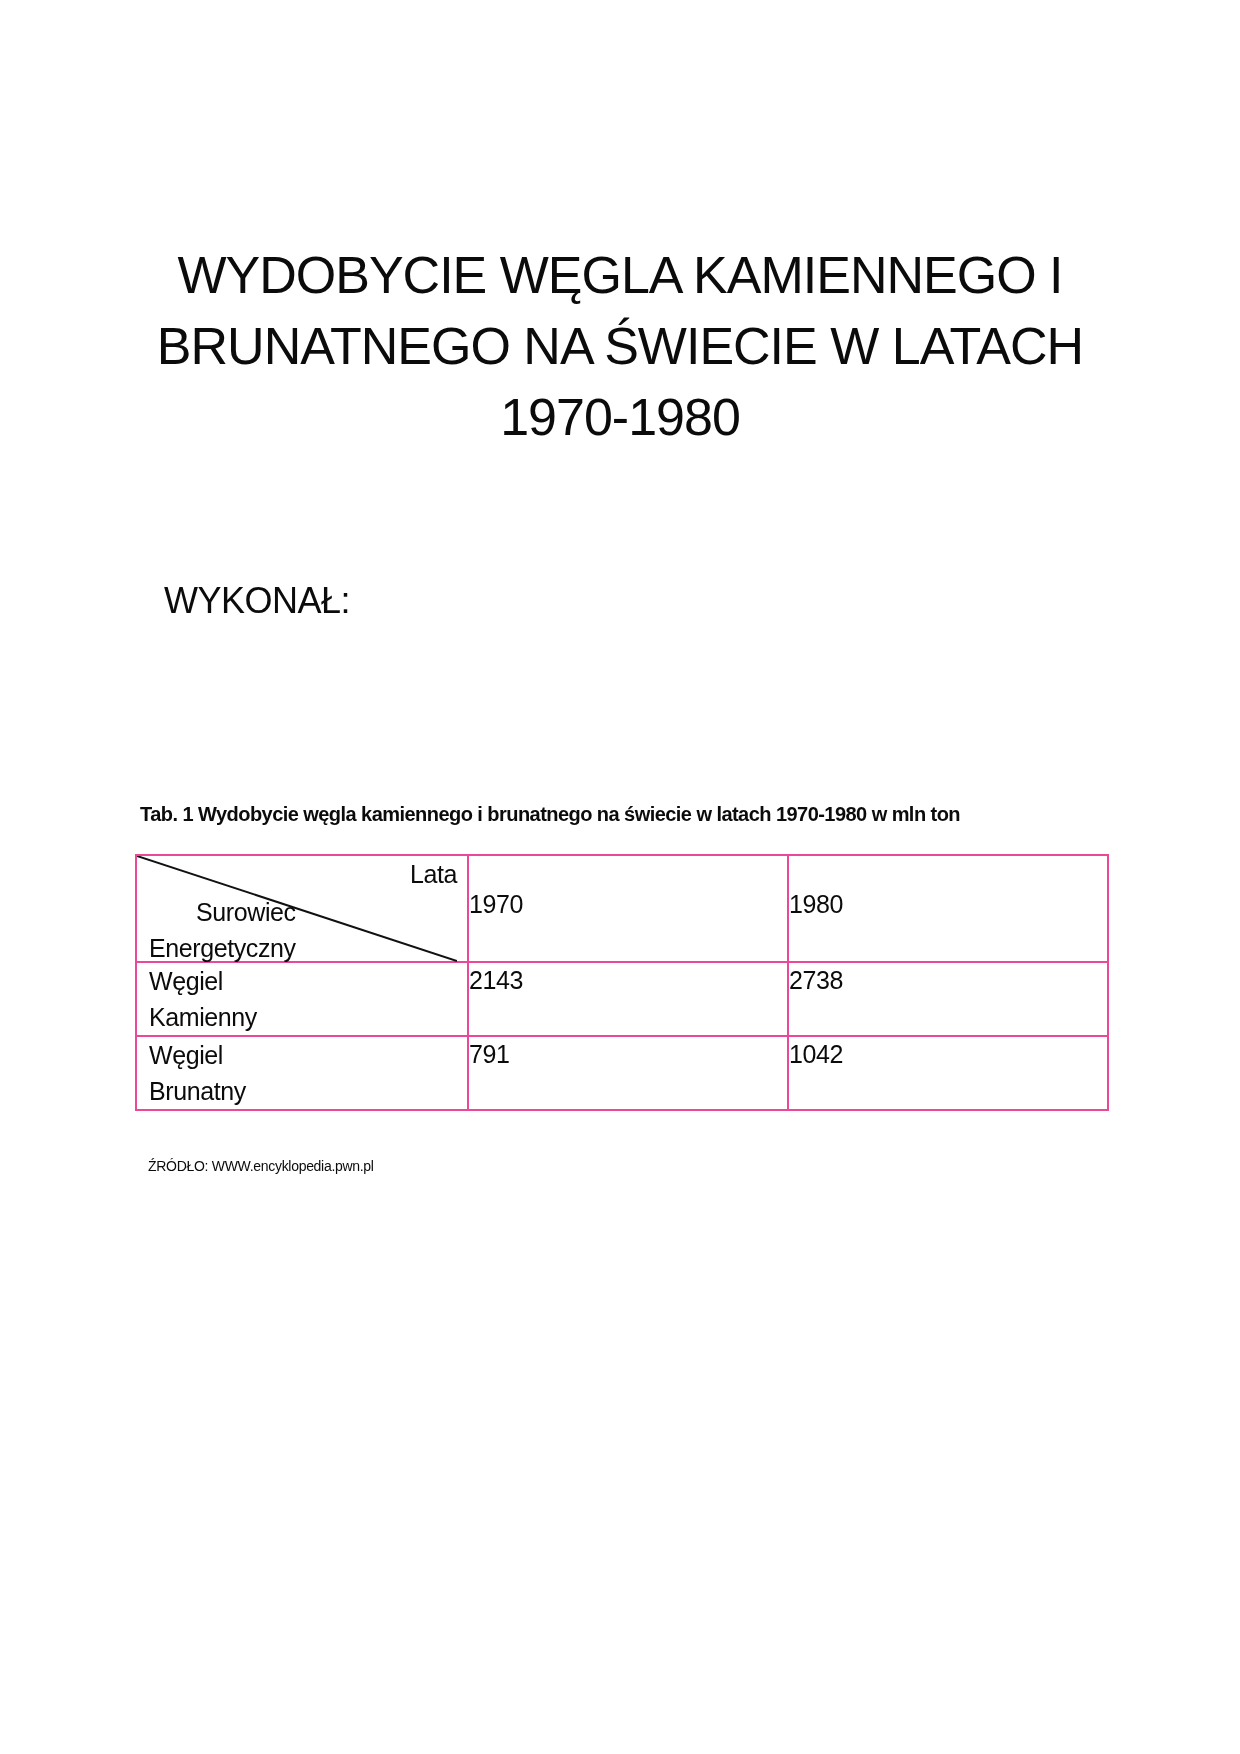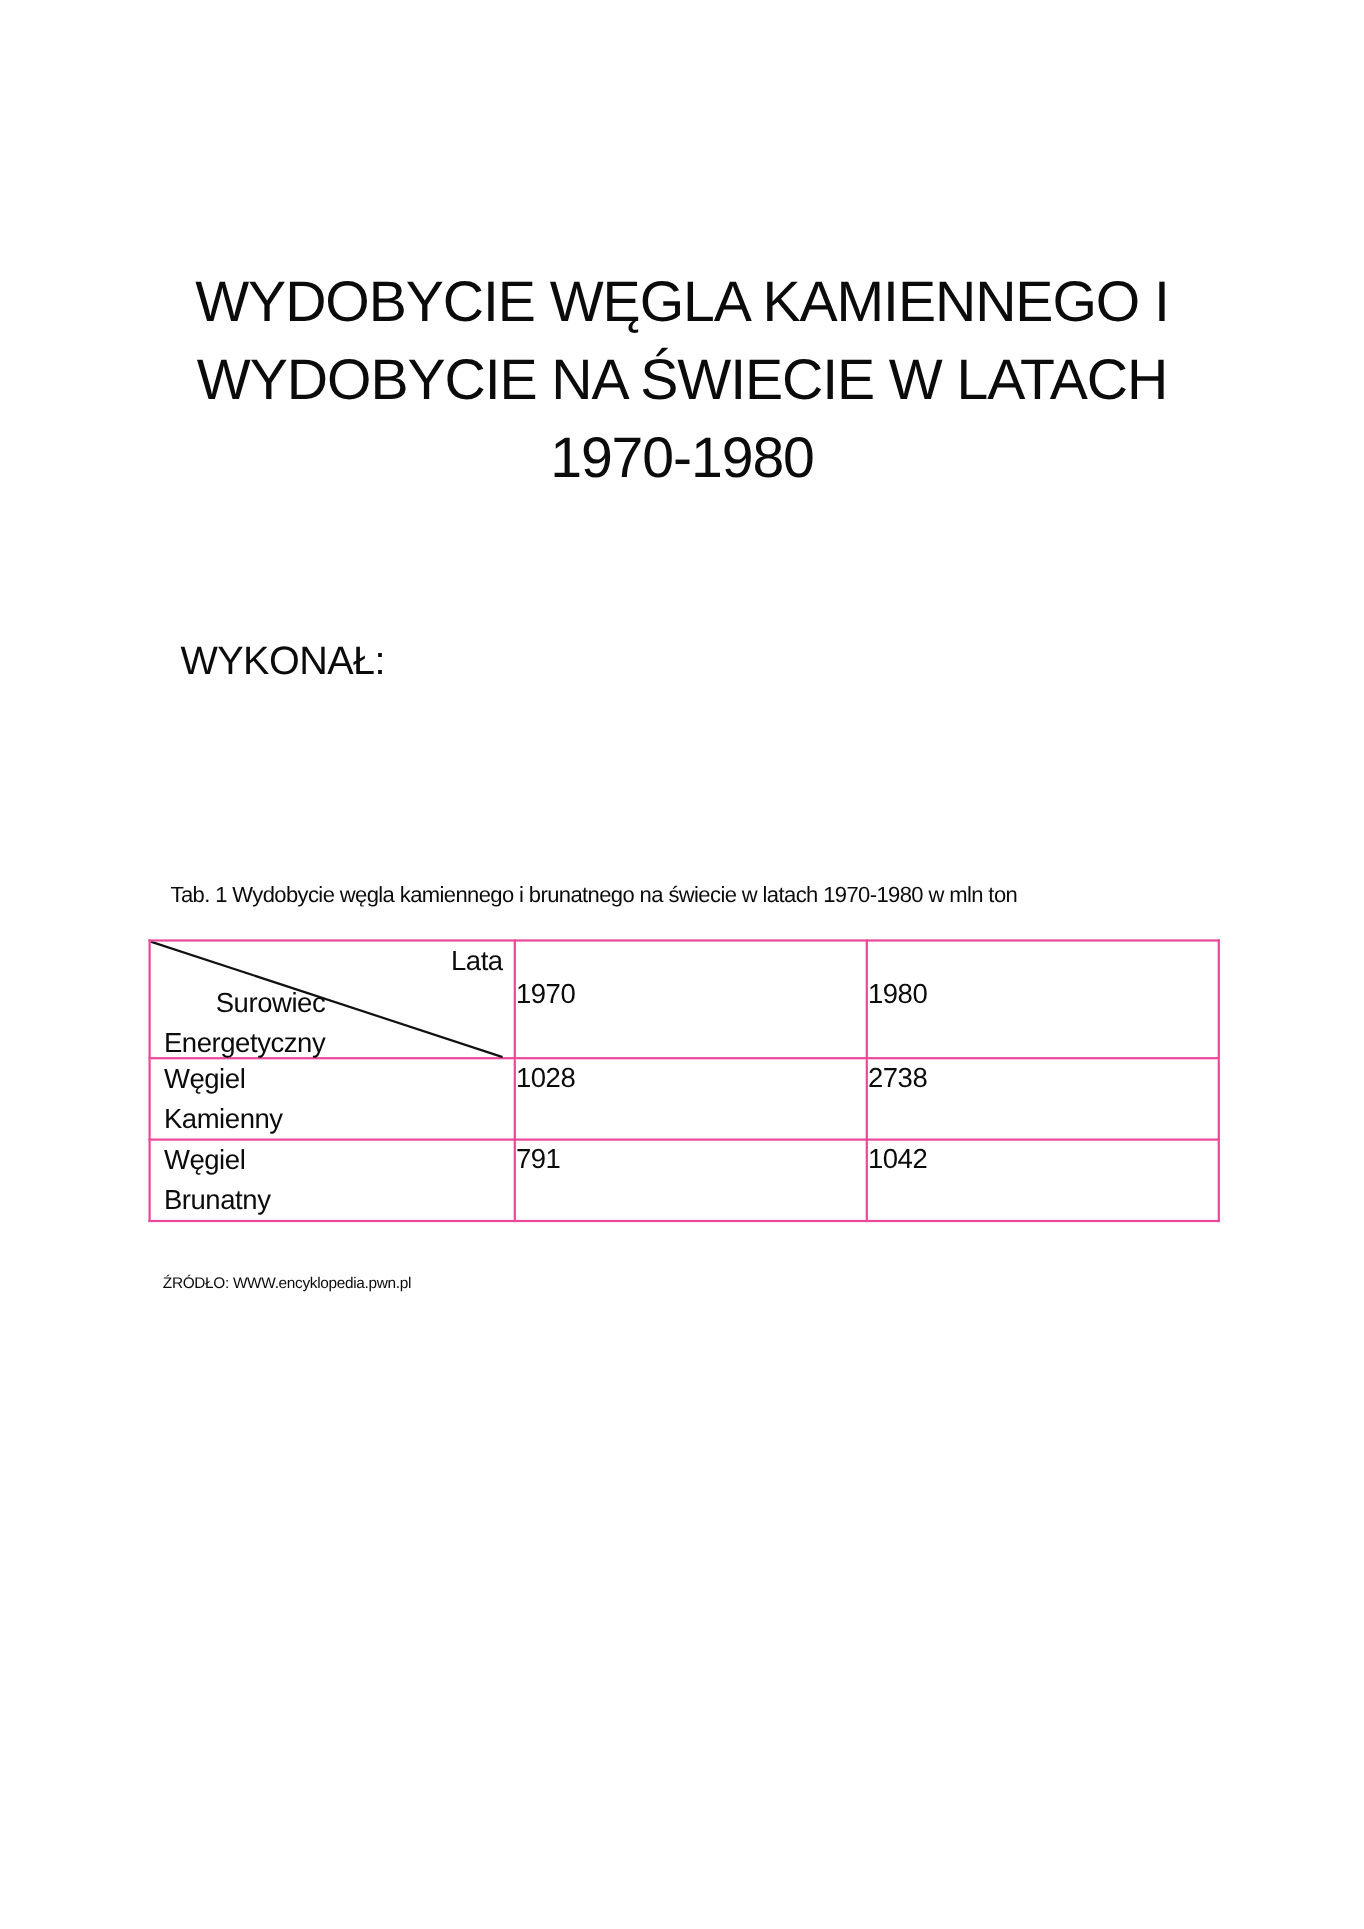--- a/index.html
+++ b/index.html
@@ -2,21 +2,21 @@
 <html><head>
 <meta charset="utf-8">
 <style>
   html, body { margin: 0; padding: 0; background: #ffffff; }
   body { width: 1240px; height: 1754px; position: relative; overflow: hidden;
          font-family: "Liberation Sans", "DejaVu Sans", sans-serif; color: #0b0b0b; }
   .title { position: absolute; left: 0; width: 1240px; top: 240px; text-align: center;
            font-size: 52px; line-height: 71px; letter-spacing: -1px; }
   .title div { white-space: nowrap; }
   .author { position: absolute; left: 164px; top: 580px; font-size: 36px; letter-spacing: -0.5px; }
-  .caption { position: absolute; left: 155px; top: 803px; font-size: 20px; font-weight: normal;
+  .caption { position: absolute; left: 140px; top: 803px; font-size: 20px; font-weight: bold;
              white-space: nowrap; letter-spacing: -0.55px; }
   table.data { position: absolute; left: 135px; top: 854px; border-collapse: collapse;
                font-size: 25px; letter-spacing: -0.4px; }
   table.data td { border: 2px solid #ec4899; vertical-align: top; padding: 0; }
   .c0 { width: 318px; }
   .c1, .c2 { width: 318px; text-align: left; }
   .hdr td { height: 105px; }
   .r1 td, .r2 td { height: 70px; }
   .corner { position: relative; }
   .corner svg { position: absolute; left: 0; top: 0; }
@@ -25,21 +25,21 @@
   .hdr .c1 span, .hdr .c2 span { display: inline-block; margin-top: 34px; }
   .rowlabel { padding-left: 12px !important; line-height: 36px; }
   .val { display: inline-block; margin-top: 3px; }
   .source { position: absolute; left: 148px; top: 1158px; font-size: 14px; letter-spacing: -0.3px; white-space: nowrap; }
 </style>
 </head>
 <body>
 
 <div class="title">
   <div>WYDOBYCIE WĘGLA KAMIENNEGO I</div>
-  <div>WYDOBYCIE NA ŚWIECIE W LATACH</div>
+  <div>BRUNATNEGO NA ŚWIECIE W LATACH</div>
   <div>1970-1980</div>
 </div>
 
 <div class="author">WYKONAŁ:</div>
 
 <div class="caption">Tab. 1 Wydobycie węgla kamiennego i  brunatnego na świecie w latach 1970-1980 w mln ton</div>
 
 <table class="data">
   <tbody>
       <tr class="hdr">
@@ -54,21 +54,21 @@
       </span>
     </td>
     <td class="c1"><span>1970</span></td>
     <td class="c2"><span>1980</span></td>
   </tr>
   <tr class="r1">
     <td class="c0 rowlabel">
       <span>Węgiel</span><br>
       <span>Kamienny</span>
     </td>
-    <td class="c1"><span class="val">1028</span></td>
+    <td class="c1"><span class="val">2143</span></td>
     <td class="c2"><span class="val">2738</span></td>
   </tr>
   <tr class="r2">
     <td class="c0 rowlabel">
       <span>Węgiel</span><br>
       <span>Brunatny</span>
     </td>
     <td class="c1"><span class="val">791</span></td>
     <td class="c2"><span class="val">1042</span></td>
   </tr>

